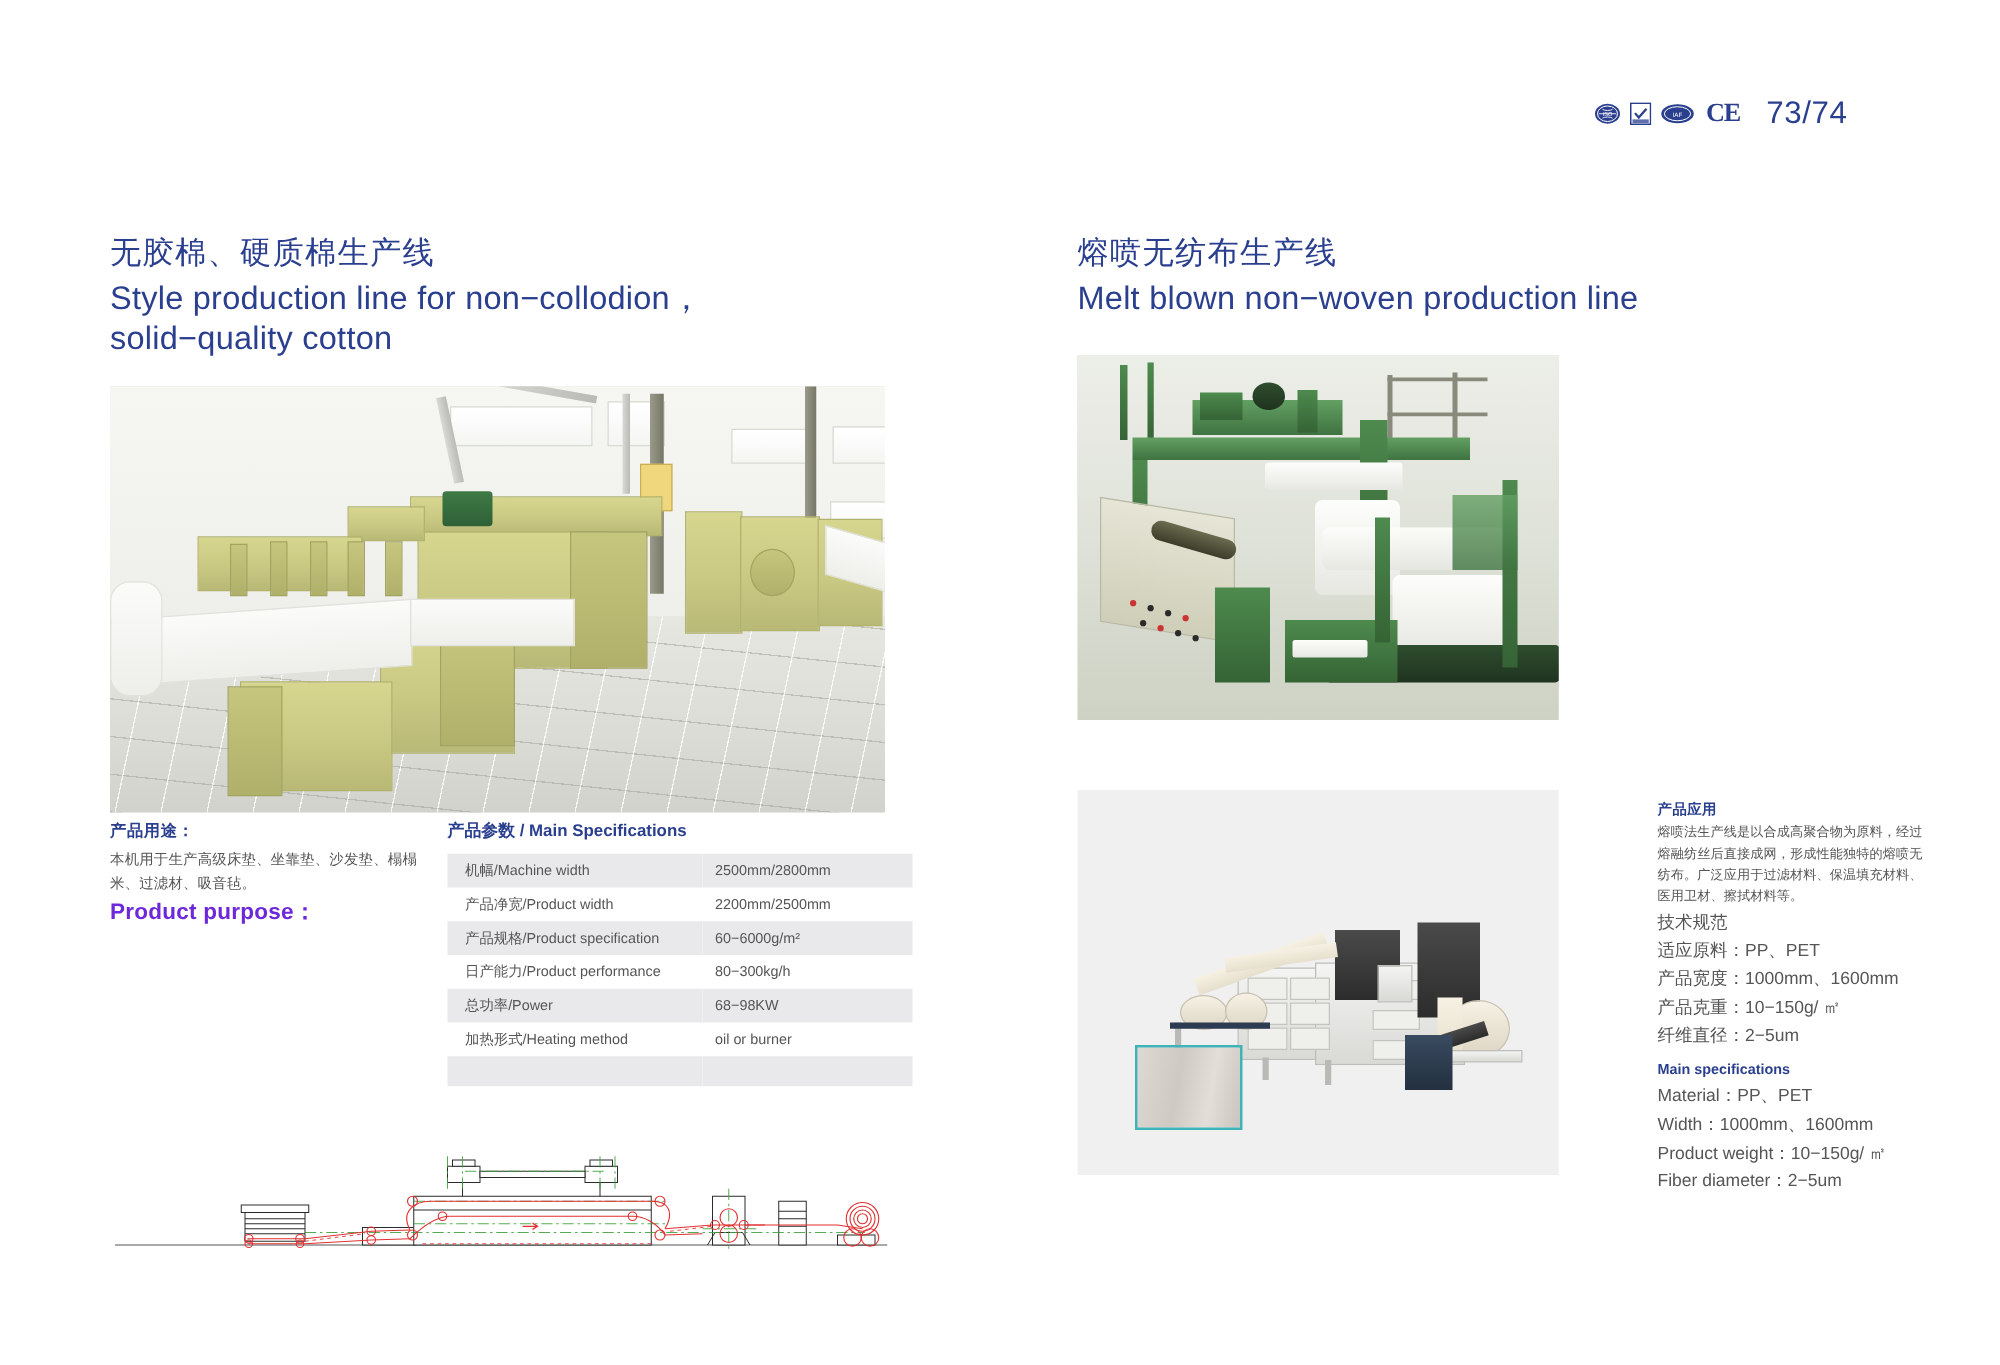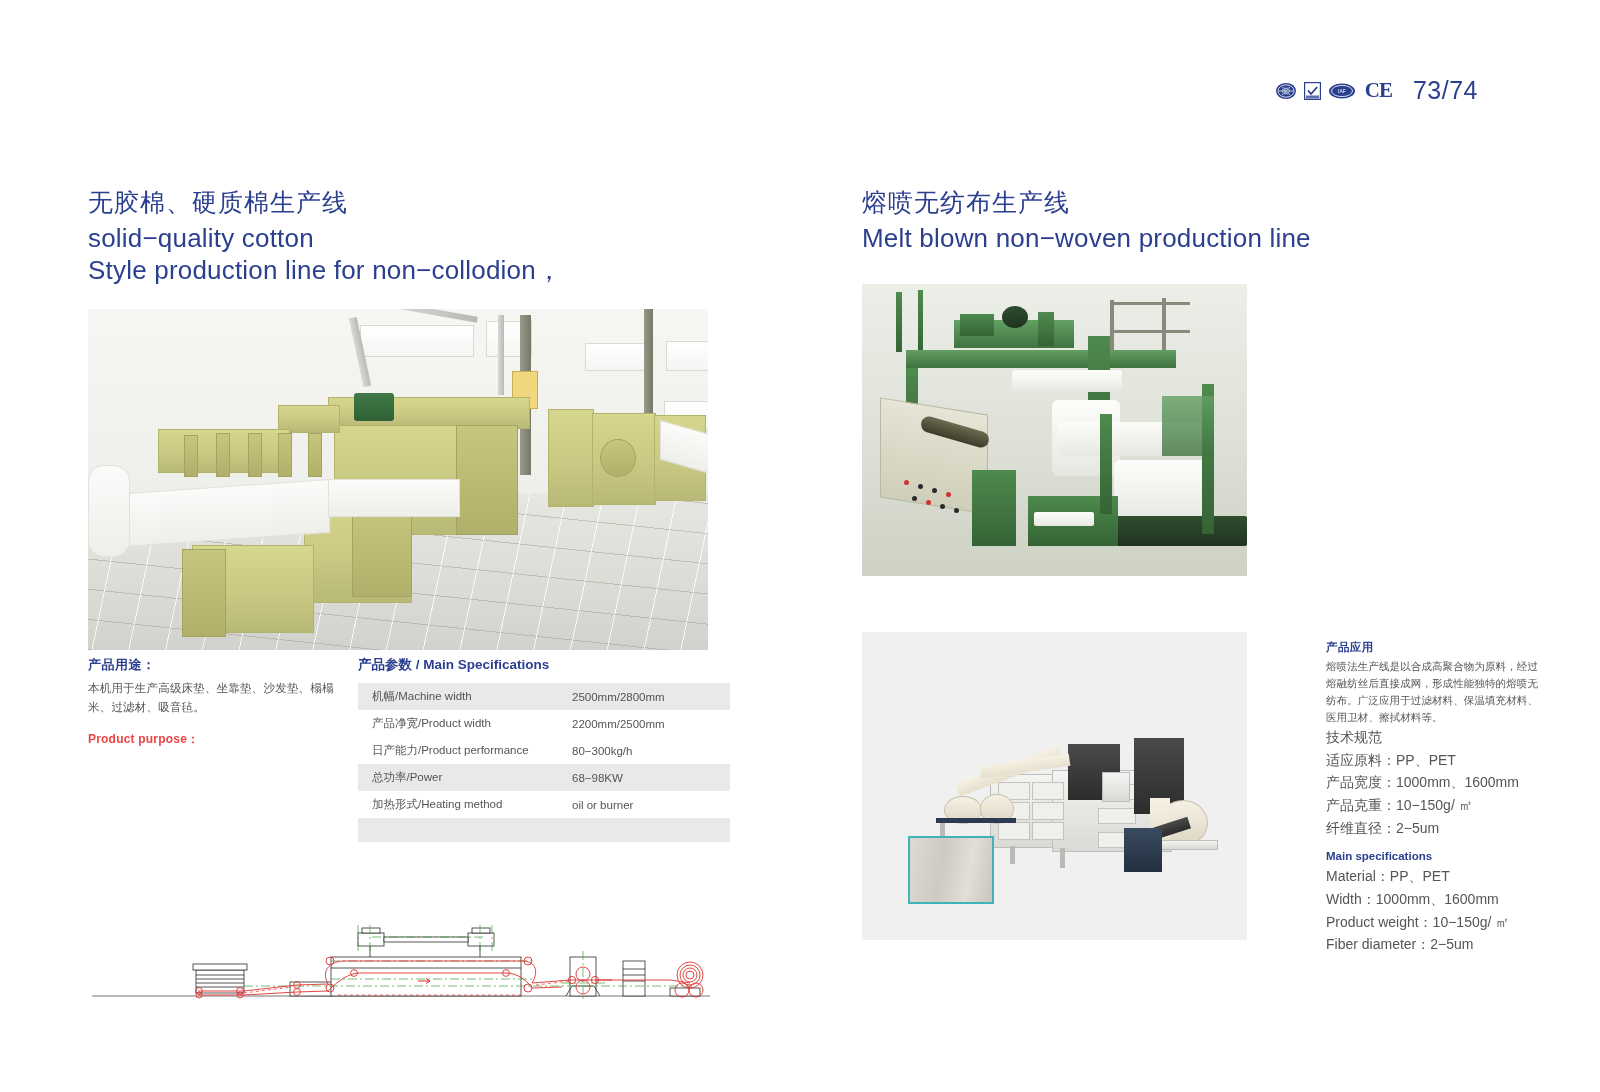--- a/index.html
+++ b/index.html
@@ -118,21 +118,21 @@
   .ph2-btn { position:absolute; width:5px; height:5px; border-radius:50%; }
 
   
   .lower-left { position:absolute; left:88px; top:656px; width:620px; }
   .ll-flex { display:flex; gap:20px; }
   .purpose-col { width: 250px; }
   .h-blue-cn {
     color:#2b3f8f; font-weight:bold; font-size:13px; margin:0 0 5px 0; letter-spacing:.5px;
   }
   .h-blue-en {
-    color:#ef4444; font-weight:bold; font-size:12px; margin:14px 0 5px 0; letter-spacing:.2px;
+    color:#6d28d9; font-weight:bold; font-size:18px; margin:0 0 5px 0; letter-spacing:.2px;
   }
   .body-cn { font-size:11.5px; line-height:1.65; color:#555; margin:0; letter-spacing:.2px; }
   .body-en { font-size:11.5px; line-height:1.62; color:#555; margin:0; }
 
   .spec-col { width: 348px; }
   .spec-title { color:#2b3f8f; font-weight:bold; font-size:13.5px; margin:0 0 9px 0; }
   table.spec { border-collapse:collapse; width:348px; table-layout:fixed; }
   table.spec td { font-size:11.5px; color:#555; padding:6px 0 6px 14px; height:11px; }
   table.spec td.k { width:190px; }
   table.spec td.v { width:158px; padding-left:10px; }
@@ -197,22 +197,22 @@
       </svg>
     </span>
 
     <span class="ce-mark">CE</span>
     <span class="page-no">73/74</span>
   </div>
 
   <div class="col-left">
 
     <h1 class="title-cn">无胶棉、硬质棉生产线</h1>
+    <h2 class="title-en">Style production line for non−collodion，</h2>
     <h2 class="title-en">solid−quality cotton</h2>
-    <h2 class="title-en">Style production line for non−collodion，</h2>
 
     <div class="photo photo-left">
       <div class="ph1-bg"></div>
       <div class="ph1-wall"></div>
       <div class="ph1-floor"></div>
 
       <div class="ph1-win" style="left:272px;top:16px;width:112px;height:30px;"></div>
       <div class="ph1-win" style="left:398px;top:12px;width:44px;height:34px;"></div>
       <div class="ph1-win" style="left:497px;top:34px;width:60px;height:26px;"></div>
       <div class="ph1-win" style="left:578px;top:32px;width:42px;height:28px;"></div>
@@ -320,20 +320,24 @@
         <p class="spec-title">产品参数 / Main  Specifications</p>
         <table class="spec">
           <tbody>
             <tr class="alt">
               <td class="k">机幅/Machine width</td>
               <td class="v">2500mm/2800mm</td>
             </tr>
             <tr>
               <td class="k">产品净宽/Product width</td>
               <td class="v">2200mm/2500mm</td>
+            </tr>
+            <tr class="alt">
+              <td class="k">产品规格/Product specification</td>
+              <td class="v">60−6000g/m²</td>
             </tr>
             <tr>
               <td class="k">日产能力/Product performance</td>
               <td class="v">80−300kg/h</td>
             </tr>
             <tr class="alt">
               <td class="k">总功率/Power</td>
               <td class="v">68−98KW</td>
             </tr>
             <tr>

